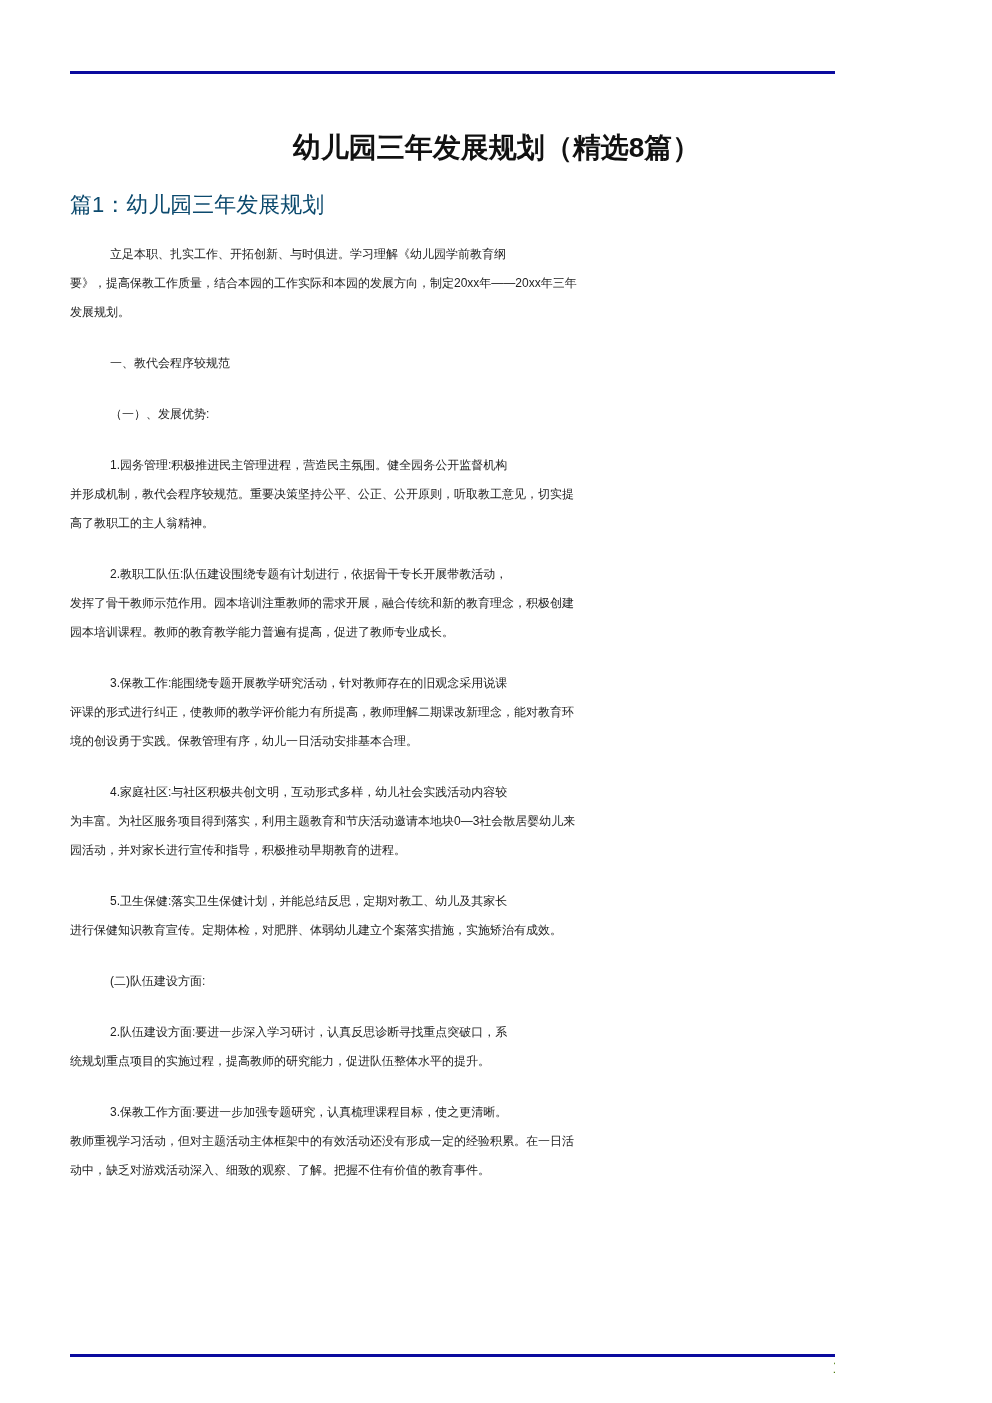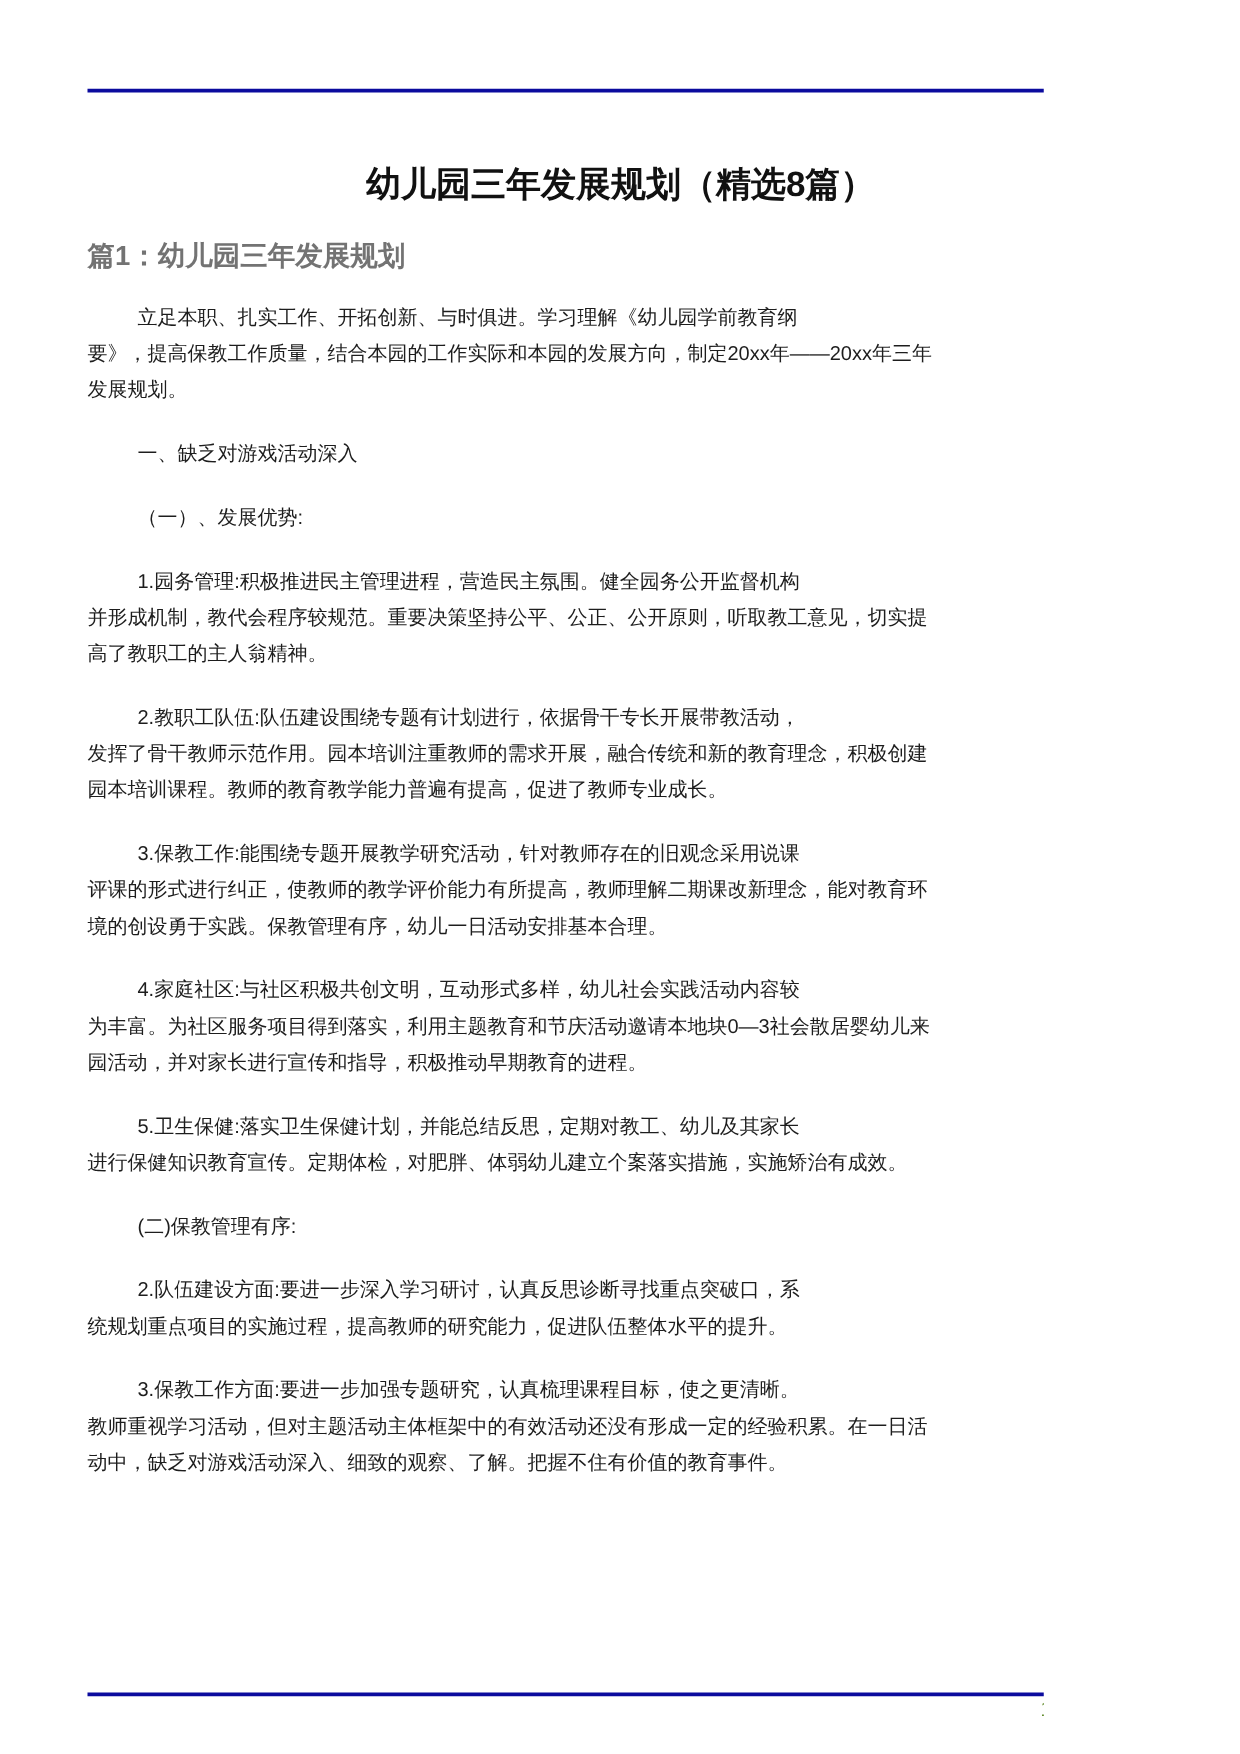--- a/index.html
+++ b/index.html
@@ -39,30 +39,30 @@
     font-weight: bold;
     color: #111111;
     white-space: nowrap;
   }
   .section-heading {
     position: absolute;
     top: 190px;
     left: 70px;
     margin: 0;
     font-size: 22px;
-    font-weight: bold;
-    color: #737373;
+    font-weight: normal;
+    color: #0c4a6e;
     white-space: nowrap;
   }
   .doc-body {
     position: absolute;
     top: 240px;
     left: 70px;
     width: 855px;
-    font-size: 16px;
+    font-size: 12px;
     line-height: 29px;
     color: #1d1d1d;
   }
   .doc-body p.block {
     margin: 0 0 22px 0;
     text-indent: 40px;
     white-space: pre-wrap;
     word-break: break-all;
   }
   .page-number {
@@ -84,37 +84,37 @@
   <div class="rule top"></div>
 
   <h1 class="doc-title">幼儿园三年发展规划（精选8篇）</h1>
 
   <h2 class="section-heading">篇1：幼儿园三年发展规划</h2>
 
   <div class="doc-body">
       <p class="block paragraph">立足本职、扎实工作、开拓创新、与时俱进。学习理解《幼儿园学前教育纲
 要》，提高保教工作质量，结合本园的工作实际和本园的发展方向，制定20xx年——20xx年三年
 发展规划。</p>
-      <p class="block subheading">一、缺乏对游戏活动深入</p>
+      <p class="block subheading">一、教代会程序较规范</p>
       <p class="block subheading">（一）、发展优势:</p>
       <p class="block paragraph">1.园务管理:积极推进民主管理进程，营造民主氛围。健全园务公开监督机构
 并形成机制，教代会程序较规范。重要决策坚持公平、公正、公开原则，听取教工意见，切实提
 高了教职工的主人翁精神。</p>
       <p class="block paragraph">2.教职工队伍:队伍建设围绕专题有计划进行，依据骨干专长开展带教活动，
 发挥了骨干教师示范作用。园本培训注重教师的需求开展，融合传统和新的教育理念，积极创建
 园本培训课程。教师的教育教学能力普遍有提高，促进了教师专业成长。</p>
       <p class="block paragraph">3.保教工作:能围绕专题开展教学研究活动，针对教师存在的旧观念采用说课
 评课的形式进行纠正，使教师的教学评价能力有所提高，教师理解二期课改新理念，能对教育环
 境的创设勇于实践。保教管理有序，幼儿一日活动安排基本合理。</p>
       <p class="block paragraph">4.家庭社区:与社区积极共创文明，互动形式多样，幼儿社会实践活动内容较
 为丰富。为社区服务项目得到落实，利用主题教育和节庆活动邀请本地块0—3社会散居婴幼儿来
 园活动，并对家长进行宣传和指导，积极推动早期教育的进程。</p>
       <p class="block paragraph">5.卫生保健:落实卫生保健计划，并能总结反思，定期对教工、幼儿及其家长
 进行保健知识教育宣传。定期体检，对肥胖、体弱幼儿建立个案落实措施，实施矫治有成效。</p>
-      <p class="block subheading">(二)保教管理有序:</p>
+      <p class="block subheading">(二)队伍建设方面:</p>
       <p class="block paragraph">2.队伍建设方面:要进一步深入学习研讨，认真反思诊断寻找重点突破口，系
 统规划重点项目的实施过程，提高教师的研究能力，促进队伍整体水平的提升。</p>
       <p class="block paragraph">3.保教工作方面:要进一步加强专题研究，认真梳理课程目标，使之更清晰。
 教师重视学习活动，但对主题活动主体框架中的有效活动还没有形成一定的经验积累。在一日活
 动中，缺乏对游戏活动深入、细致的观察、了解。把握不住有价值的教育事件。</p>
     </div>
 
   <div class="rule bottom"></div>
 
   <div class="page-number">1 / 32</div>

